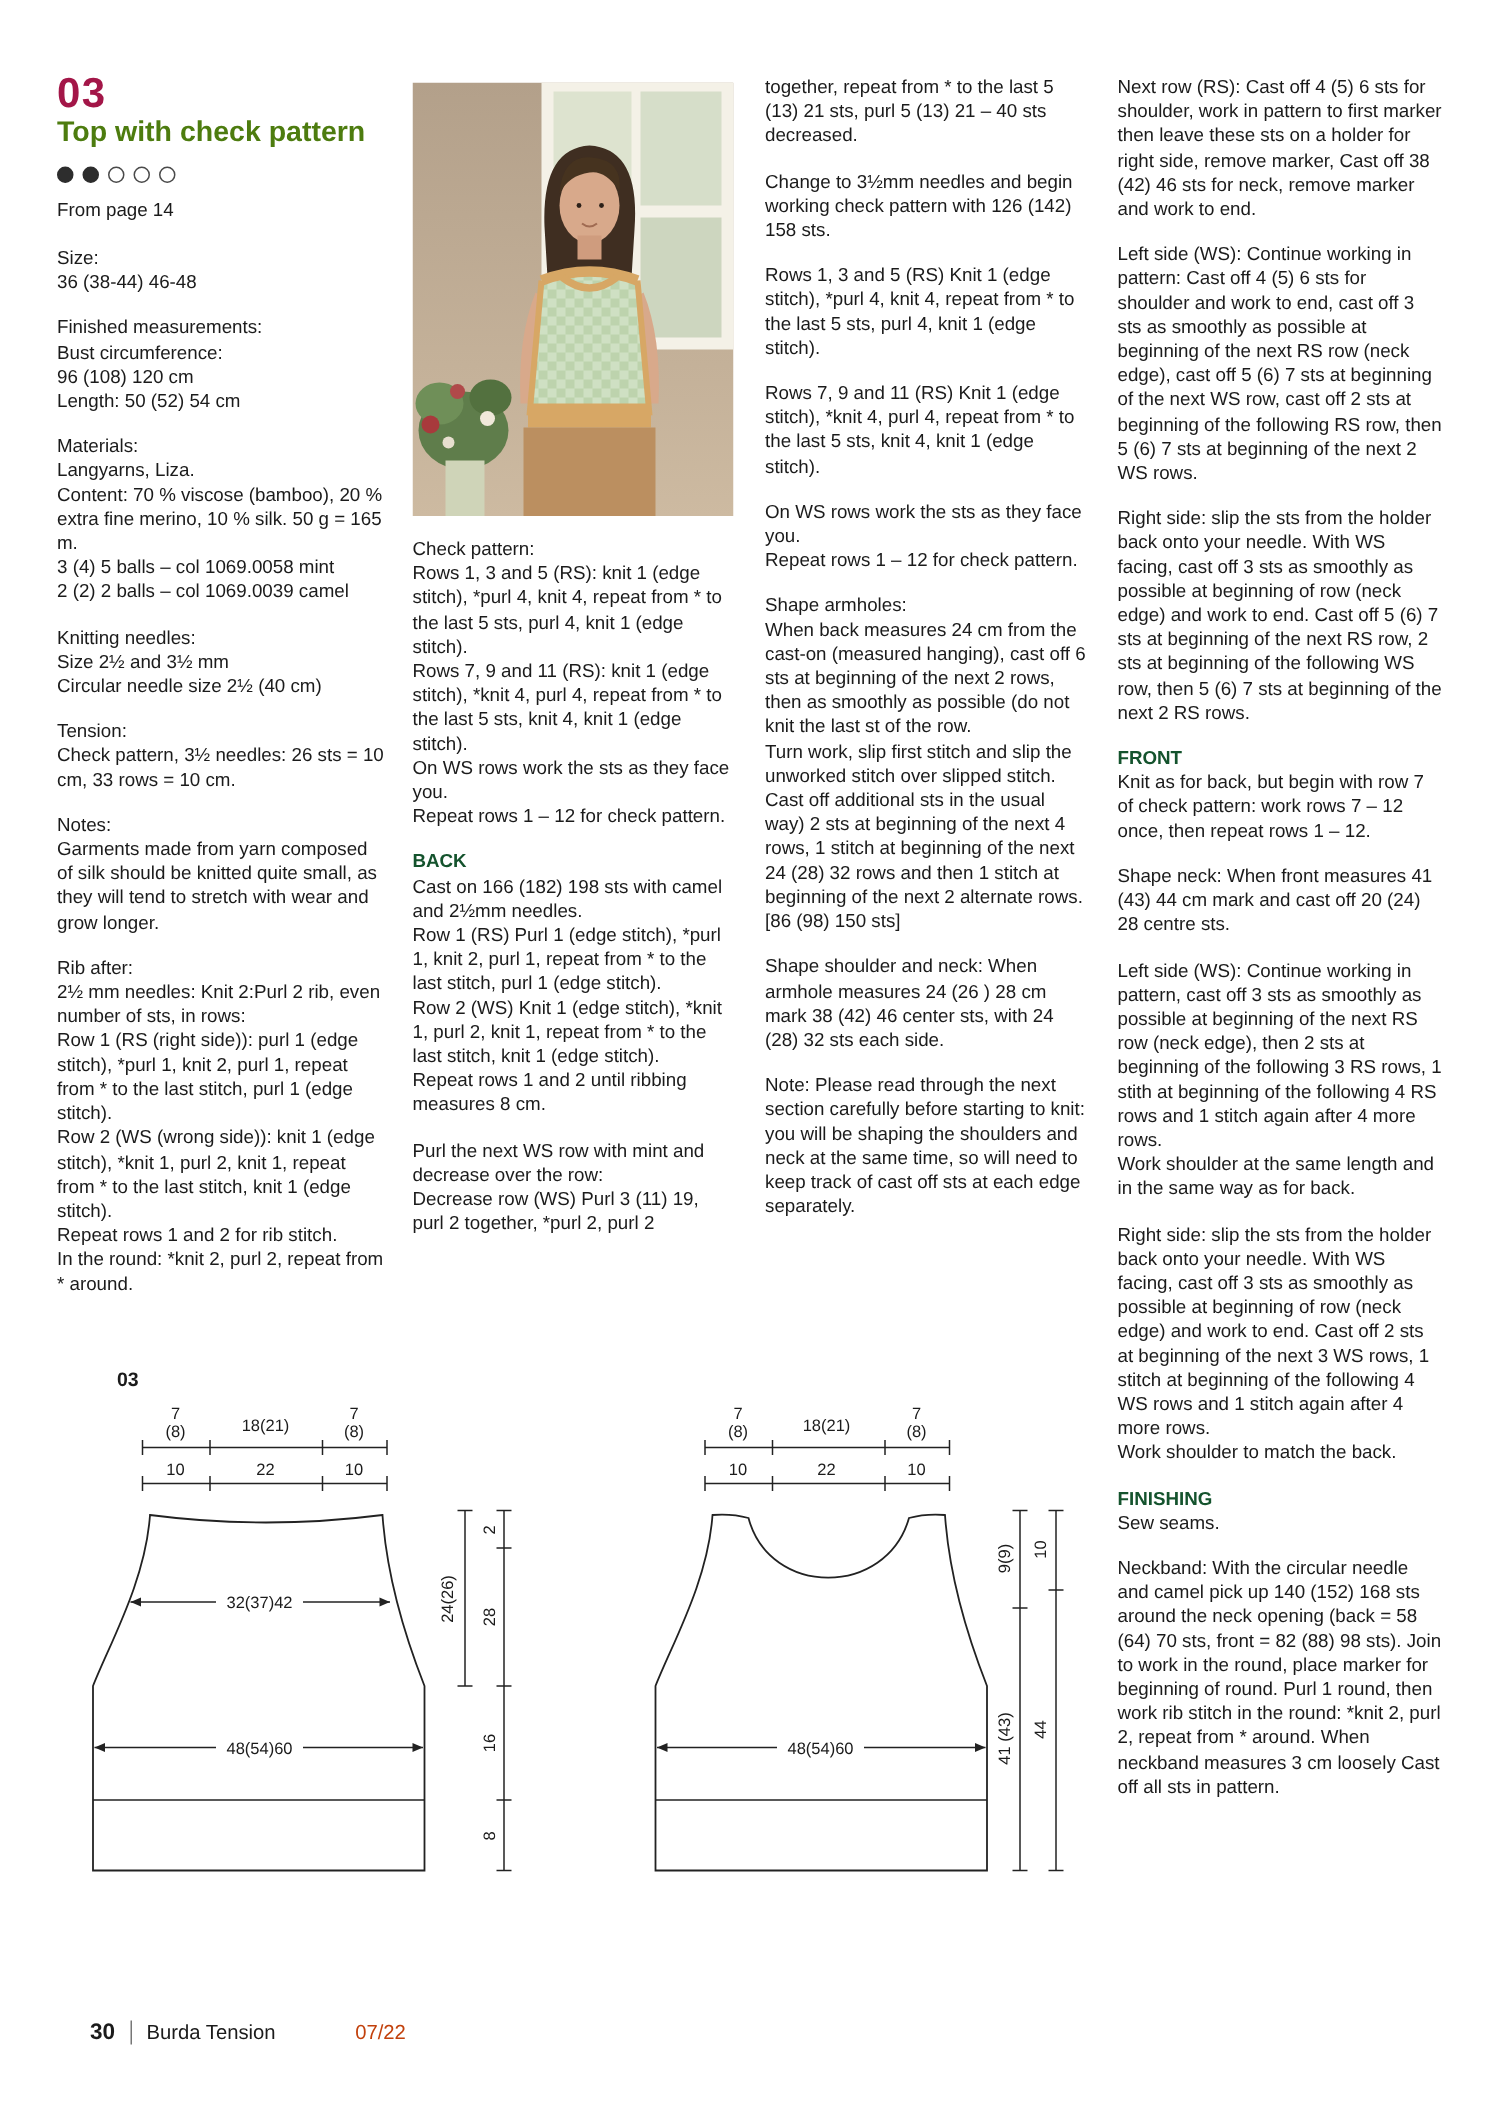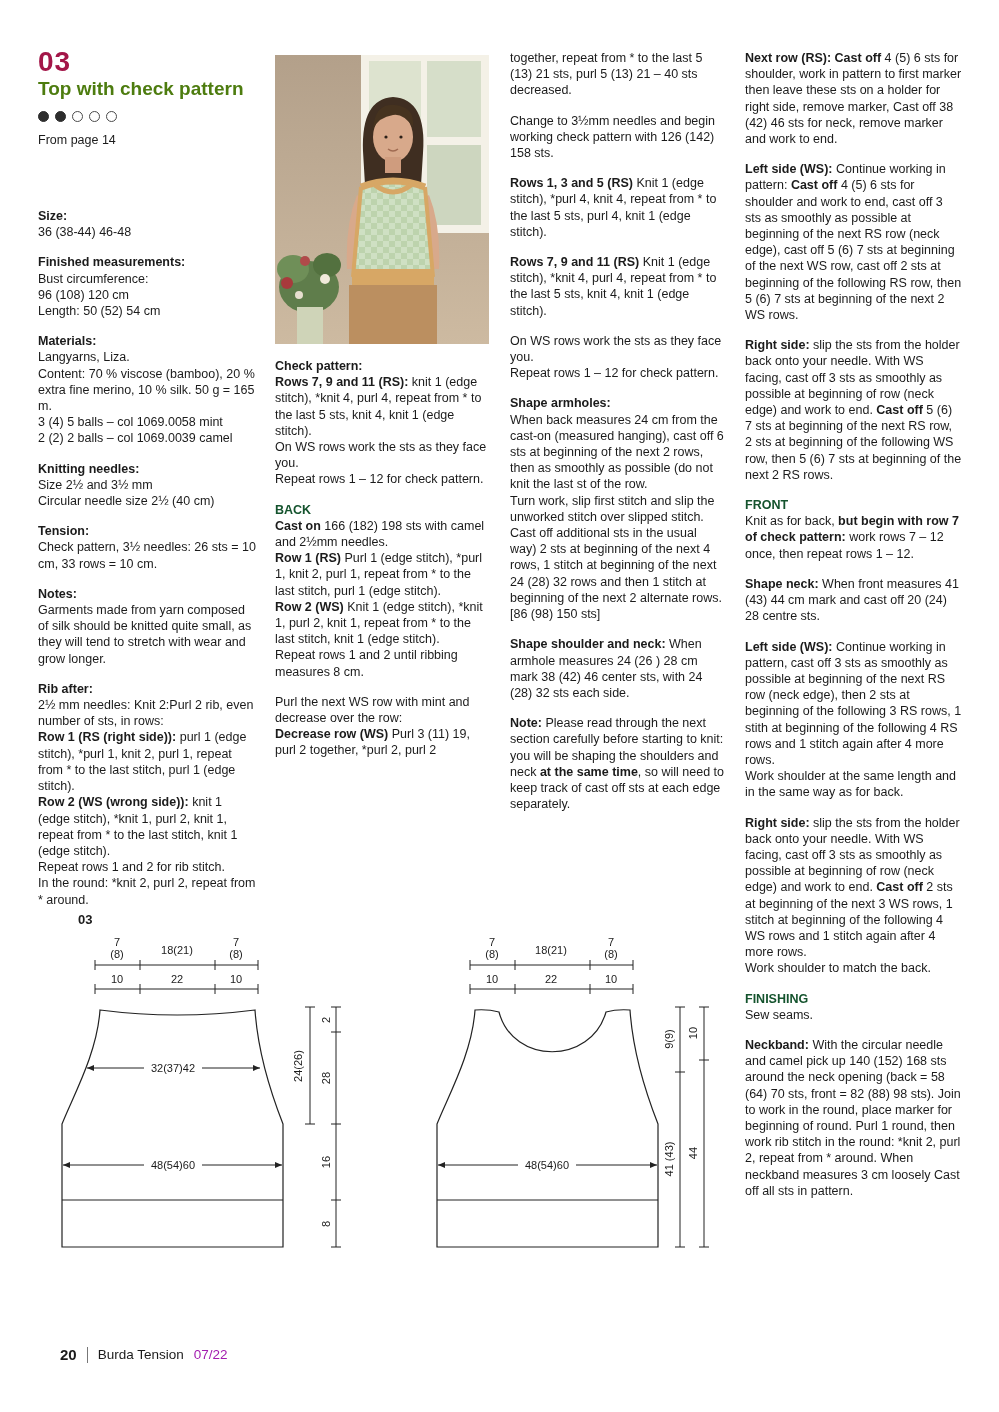--- a/index.html
+++ b/index.html
@@ -8,35 +8,35 @@
     font-family:"Liberation Sans",sans-serif;color:#1b1b1b;overflow:hidden;
   }
   .abs{position:absolute;}
   #article-number{left:38px;top:46px;font-size:28px;font-weight:bold;color:#a31648;letter-spacing:1px;}
   #page-title{left:38px;top:78px;font-size:19px;font-weight:bold;color:#4d7c0f;margin:0;}
   #difficulty{left:38px;top:111px;display:flex;gap:6px;align-items:center;}
   .dot{width:9px;height:9px;border-radius:50%;border:1.4px solid #4a4a4a;background:#fff;display:inline-block;}
   .dot.filled{background:#2d2d2d;border-color:#2d2d2d;}
   #from-page{left:38px;top:133px;font-size:12.5px;text-align:right;}
   .col{font-size:12.5px;line-height:16.2px;}
-  #col1{left:38px;top:164px;width:218px;margin-top:44px;}
+  #col1{left:38px;top:164px;width:218px;}
   #col2{left:275px;top:358px;width:215px;}
   #col3{left:510px;top:50px;width:215px;}
   #col4{left:745px;top:50px;width:217px;}
   .blk{margin:0;}
   .gap{margin-bottom:14px;}
   .red{color:#14532d;font-weight:bold;}
-  .b{font-weight:bold;}
+  .b{font-weight:normal;}
   #photo{left:275px;top:55px;width:214px;height:289px;}
   #diagram-label{left:78px;top:912px;font-size:13px;font-weight:bold;}
   #diagram{left:40px;top:932px;}
   #footer{left:60px;top:1346px;font-size:13.5px;display:flex;align-items:center;gap:10px;}
   #footer .pg{font-weight:bold;font-size:15px;}
   #footer .sep{width:1px;height:16px;background:#777;display:inline-block;}
-  #footer .issue{color:#a21caf;}
+  #footer .issue{color:#c2410c;margin-left:43px;}
   svg text{font-family:"Liberation Sans",sans-serif;font-size:11px;fill:#1b1b1b;}
   svg .dim{stroke:#222;stroke-width:1;}
   svg .outline{stroke:#222;stroke-width:1.2;fill:none;}
 </style>
 </head>
 <body>
 
 <div class="abs" id="article-number">03</div>
 <h1 class="abs" id="page-title">Top with check pattern</h1>
 <div class="abs" id="difficulty">
@@ -121,20 +121,21 @@
     <p class="blk gap"><span>Garments made from yarn composed of silk should be knitted quite small, as they will tend to stretch with wear and grow longer.</span></p>
     <p class="blk"><span class="b">Rib after:</span></p>
     <p class="blk"><span>2½ mm needles: Knit 2:Purl 2 rib, even number of sts, in rows:</span></p>
     <p class="blk"><span class="b">Row 1 (RS (right side)):</span><span> purl 1 (edge stitch), *purl 1, knit 2, purl 1, repeat from * to the last stitch, purl 1 (edge stitch).</span></p>
     <p class="blk"><span class="b">Row 2 (WS (wrong side)):</span><span> knit 1 (edge stitch), *knit 1, purl 2, knit 1, repeat from * to the last stitch, knit 1 (edge stitch).</span></p>
     <p class="blk"><span>Repeat rows 1 and 2 for rib stitch.</span></p>
     <p class="blk"><span>In the round: *knit 2, purl 2, repeat from * around.</span></p>
   </div>
 <div class="abs col" id="col2">
     <p class="blk"><span class="b">Check pattern:</span></p>
+    <p class="blk"><span class="b">Rows 1, 3 and 5 (RS):</span><span> knit 1 (edge stitch), *purl 4, knit 4, repeat from * to the last 5 sts, purl 4, knit 1 (edge stitch).</span></p>
     <p class="blk"><span class="b">Rows 7, 9 and 11 (RS):</span><span> knit 1 (edge stitch), *knit 4, purl 4, repeat from * to the last 5 sts, knit 4, knit 1 (edge stitch).</span></p>
     <p class="blk"><span>On WS rows work the sts as they face you.</span></p>
     <p class="blk gap"><span>Repeat rows 1 – 12 for check pattern.</span></p>
     <p class="blk red"><span>BACK</span></p>
     <p class="blk"><span class="b">Cast on</span><span> 166 (182) 198 sts with camel and 2½mm needles.</span></p>
     <p class="blk"><span class="b">Row 1 (RS)</span><span> Purl 1 (edge stitch), *purl 1, knit 2, purl 1, repeat from * to the last stitch, purl 1 (edge stitch).</span></p>
     <p class="blk"><span class="b">Row 2 (WS)</span><span> Knit 1 (edge stitch), *knit 1, purl 2, knit 1, repeat from * to the last stitch, knit 1 (edge stitch).</span></p>
     <p class="blk gap"><span>Repeat rows 1 and 2 until ribbing measures 8 cm.</span></p>
     <p class="blk"><span>Purl the next WS row with mint and decrease over the row:</span></p>
     <p class="blk"><span class="b">Decrease row (WS)</span><span> Purl 3 (11) 19, purl 2 together, *purl 2, purl 2</span></p>
@@ -262,17 +263,17 @@
       <line class="dim" x1="659" y1="75" x2="669" y2="75"></line>
       <line class="dim" x1="659" y1="128" x2="669" y2="128"></line>
       <line class="dim" x1="659" y1="315" x2="669" y2="315"></line>
       <text transform="rotate(-90 657 101)" x="657" y="101" text-anchor="middle">10</text>
       <text transform="rotate(-90 657 221)" x="657" y="221" text-anchor="middle">44</text>
     </g>
   </svg>
 </div>
 
 <div class="abs" id="footer">
-  <span class="pg">20</span>
+  <span class="pg">30</span>
   <span class="sep"></span>
   <span class="mag">Burda Tension</span>
   <span class="issue">07/22</span>
 </div>
 
 </body></html>

